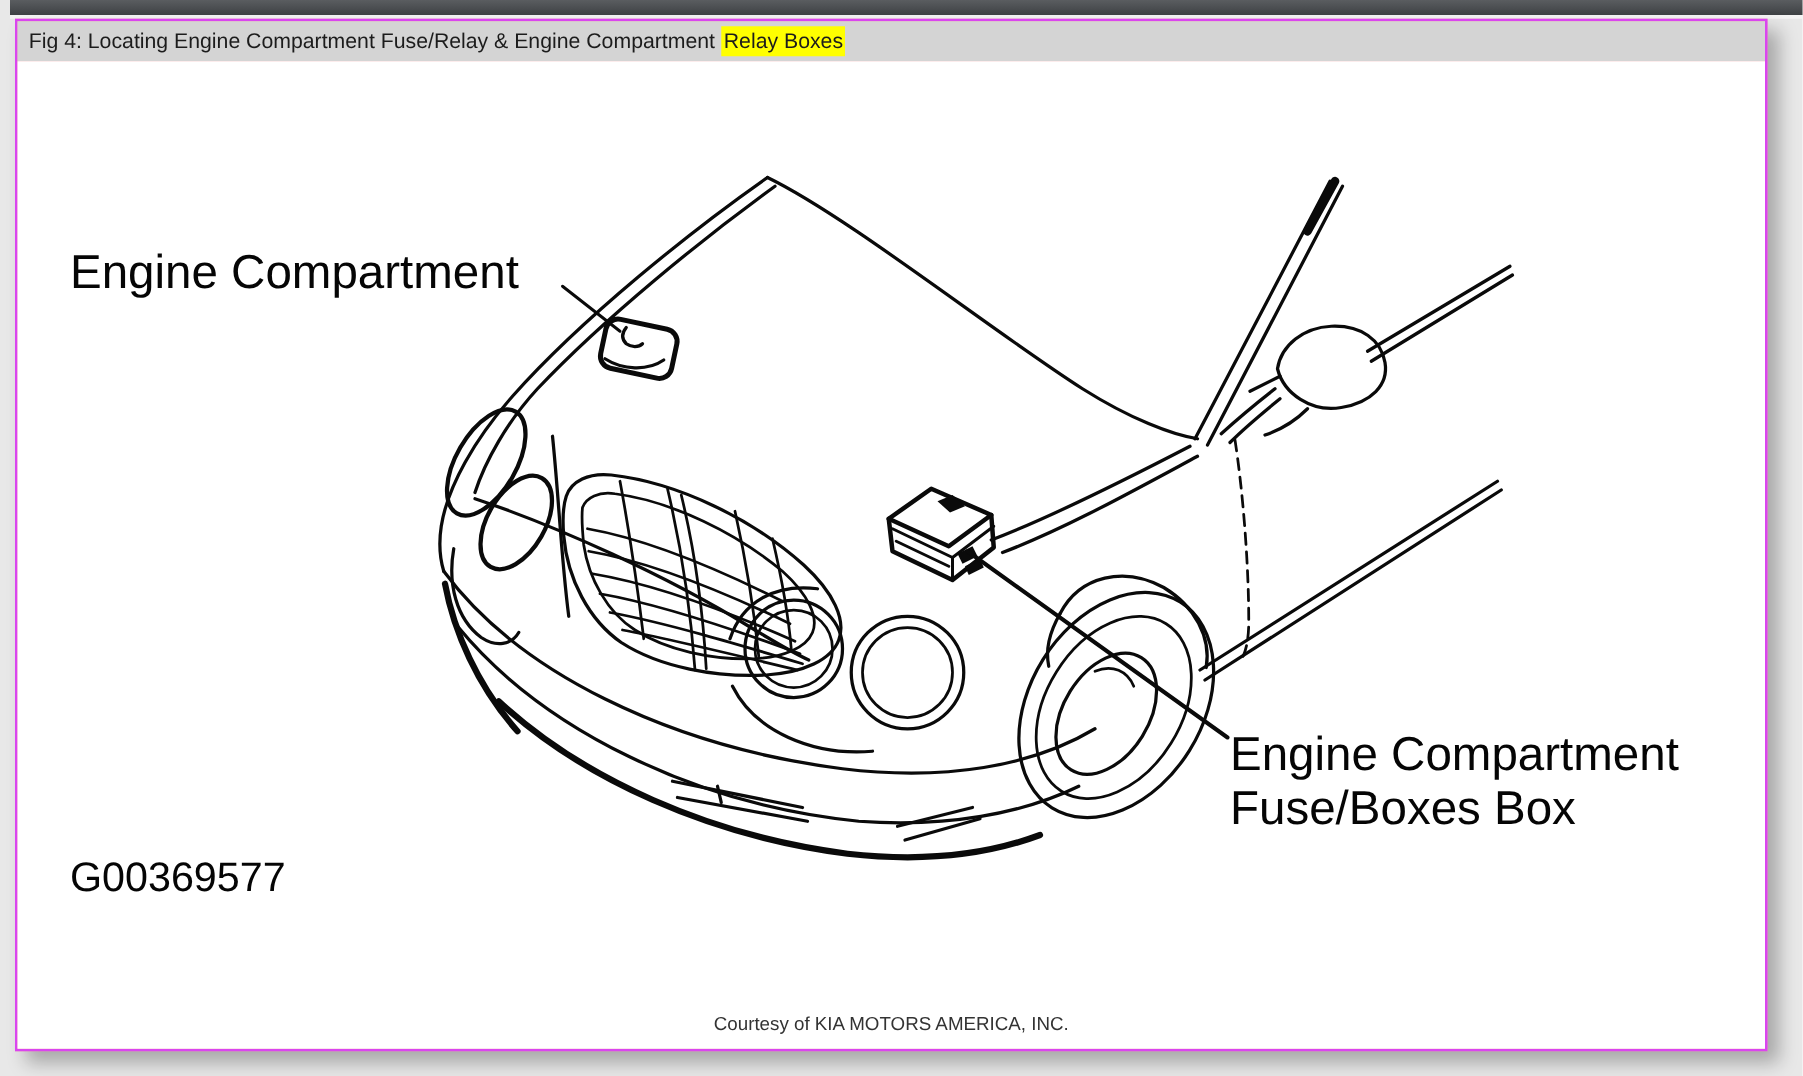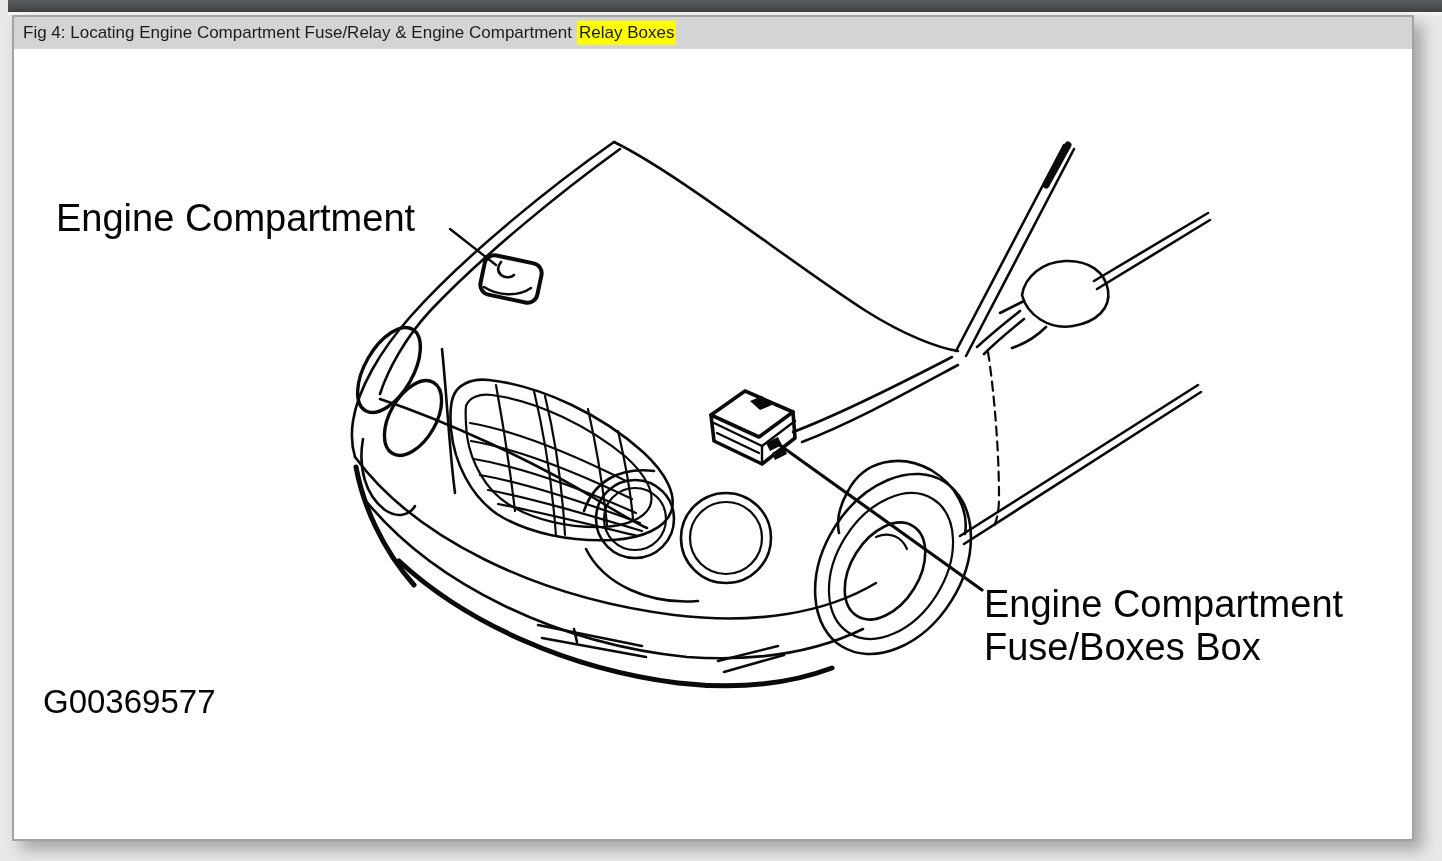--- a/index.html
+++ b/index.html
@@ -8,21 +8,21 @@
     background:#e8e8e8;
     font-family:"Liberation Sans","DejaVu Sans",sans-serif;
   }
   .top-bar{
     position:absolute;left:8px;top:0;right:0;height:12px;
     background:linear-gradient(#5a5d60,#3e4144);
     border-bottom:3px solid #f4f4f4;
   }
   .doc-window{
     position:absolute;left:12px;top:15px;width:1402px;height:826px;
-    background:#fca5a5;border:2px solid #a3a3a3;box-sizing:border-box;
+    background:#fca5a5;border:2px solid #d946ef;box-sizing:border-box;
     box-shadow:9px 9px 14px rgba(0,0,0,0.28);
   }
   .title-bar{
     height:32px;background:#d4d4d4;
     font-size:17px;line-height:32px;color:#1c1c1c;
     padding-left:9px;white-space:nowrap;overflow:hidden;
   }
   .title-bar .hl{
     background:#ffff00;color:#1c1c1c;margin-left:5px;padding:2px 2px 3px 2px;
   }
@@ -30,21 +30,21 @@
     position:relative;width:1398px;height:790px;background:#ffffff;overflow:hidden;
   }
   .figure-area svg{position:absolute;left:0;top:0;}
   .callout{
     position:absolute;color:#050505;font-size:38px;line-height:43px;
     letter-spacing:0px;white-space:nowrap;
   }
   .callout-1{left:42px;top:148px;}
   .callout-2{left:970px;top:534px;}
   .figure-id{
-    position:absolute;left:29px;top:634px;color:#050505;font-size:33px;white-space:nowrap;text-align:right;
+    position:absolute;left:42px;top:634px;color:#050505;font-size:33px;white-space:nowrap;text-align:right;
   }
   .courtesy{
     position:absolute;left:0;top:762px;width:100%;text-align:center;
     color:#333333;font-size:15px;
   }
 </style>
 </head>
 <body>
 
 <div class="top-bar"></div>
@@ -157,14 +157,15 @@
       <div>Engine Compartment</div>
     </div>
 
     <div class="callout callout-2">
       <div>Engine Compartment</div>
       <div>Fuse/Boxes Box</div>
     </div>
 
     <div class="figure-id">G00369577</div>
 
+    <div class="courtesy">Courtesy of KIA MOTORS AMERICA, INC.</div>
   </div>
 </div>
 
 </body></html>

